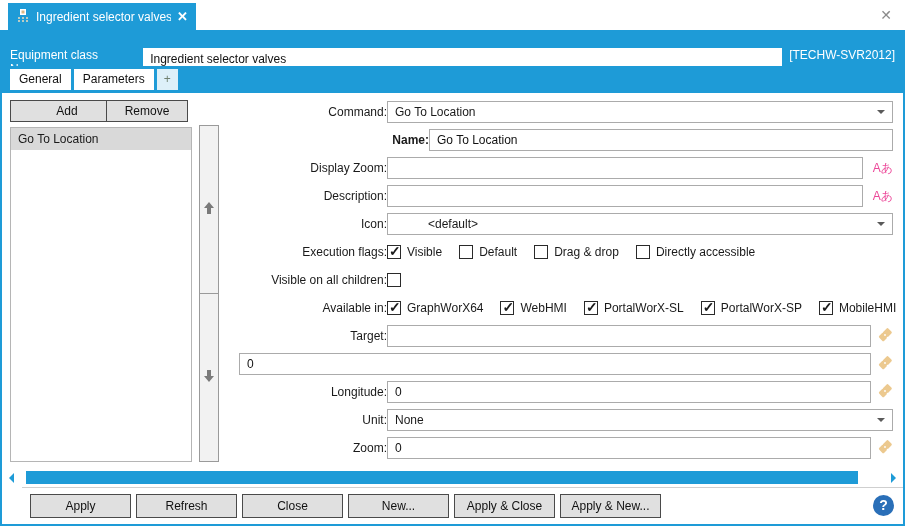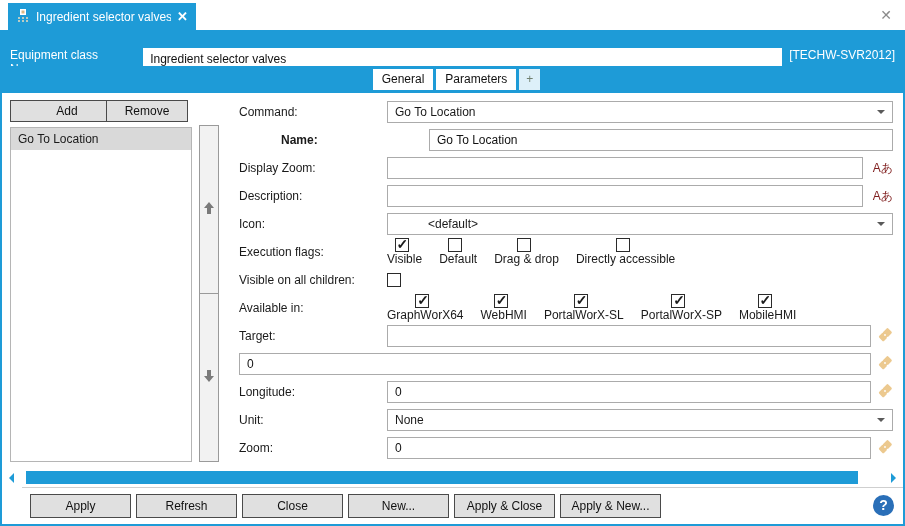--- a/index.html
+++ b/index.html
@@ -31,61 +31,61 @@
   .header-bar {
     height:28px; background:#1e9bd7; color:#fff; display:flex; align-items:flex-start;
     padding:18px 8px; gap:7px; flex:0 0 auto;
   }
   .header-input {
     width:642px; height:21px; border:1px solid #fff; background:#fff;
     font:12px "Liberation Sans", sans-serif; padding:0 6px; color:#111;
   }
   .server-badge { margin-left:auto; white-space:nowrap; }
   
-  .tab-row { height:27px; background:#1e9bd7; display:flex; align-items:flex-start; padding-left:8px; gap:3px; flex:0 0 auto;justify-content:center; }
+  .tab-row { height:27px; background:#1e9bd7; display:flex; align-items:flex-start; padding-left:8px; gap:3px; flex:0 0 auto; }
   .tab { margin-top:3px; height:21px; line-height:21px; background:#fff; color:#111; padding:0 9px; white-space:nowrap; }
   .tab.active { margin-top:0; height:27px; line-height:26px; padding:0 13px; }
   .tab.plus { background:rgba(255,255,255,0.85); color:#708070; padding:0 7px; font-size:12px; }
   
   .content { flex:1 1 auto; position:relative; background:#fff; }
   .btn {
     background:#e0e0e0; border:1px solid #4a4a4a; color:#111; text-align:center;
     font:12px "Liberation Sans", sans-serif; cursor:default;
   }
   .add-btn { position:absolute; left:8px; top:7px; width:114px; height:22px; line-height:20px; }
   .remove-btn { position:absolute; left:104px; top:7px; width:82px; height:22px; line-height:20px; }
   .listbox { position:absolute; left:8px; top:34px; width:182px; bottom:7px; border:1px solid #b5b5b5; background:#fff; overflow:hidden; }
   .list-item { height:22px; line-height:22px; padding:0 7px; }
   .list-item.selected { background:#d9d9d9; }
   .move-strip { position:absolute; left:197px; top:32px; width:20px; bottom:7px; display:flex; flex-direction:column; }
   .move-btn { flex:1; background:#f2f2f2; border:1px solid #9a9a9a; display:flex; align-items:center; justify-content:center; }
   .move-btn.down { border-top:none; }
   
   .form { position:absolute; left:237px; top:8px; right:10px; }
   .frow { display:flex; align-items:center; height:22px; margin-bottom:6px; }
-  .flabel { flex:0 0 148px; width:148px; color:#1a1a1a; white-space:nowrap; }
+  .flabel { flex:0 0 148px; width:148px; color:#1a1a1a; white-space:nowrap;text-align:right; }
   .flabel.bold { font-weight:bold;margin-left:42px; }
   .tb {
     flex:1 1 auto; height:22px; border:1px solid #ababab; background:#fff;
     font:12px "Liberation Sans", sans-serif; padding:0 7px; color:#111; min-width:0;
   }
   .combo {
     flex:1 1 auto; height:22px; border:1px solid #ababab; background:#fff;
     display:flex; align-items:center; padding:0 7px; position:relative; min-width:0;
   }
   .combo .caret {
     margin-left:auto; width:0; height:0;
     border:4px solid transparent; border-top-color:#5a5a5a; margin-bottom:-4px;
   }
   .combo.icon-combo .combo-value { padding-left:33px; }
   .side-icon { flex:0 0 30px; width:30px; text-align:right; }
-  .lang-icon { color:#7f1d1d; font-size:12px; white-space:nowrap; }
+  .lang-icon { color:#ec4899; font-size:12px; white-space:nowrap; }
   .tag-wrap { flex:0 0 22px; width:22px; text-align:right; }
   .cb-group { display:flex; gap:17px; align-items:center; }
-  .cb-item { display:flex; align-items:center; white-space:nowrap;flex-direction:column; }
+  .cb-item { display:flex; align-items:center; white-space:nowrap; }
   .cb {
     width:14px; height:14px; border:1px solid #2a2a2a; background:#fff;
     display:inline-block; position:relative; margin-right:6px; flex:0 0 auto;
   }
   .cb.checked::after {
     content:"✓"; position:absolute; left:1px; top:-3px;
     font-size:14px; font-weight:bold; color:#1a1a1a;
   }
   
   .scroll-row { height:18px; position:relative; flex:0 0 auto; background:#fff; }

